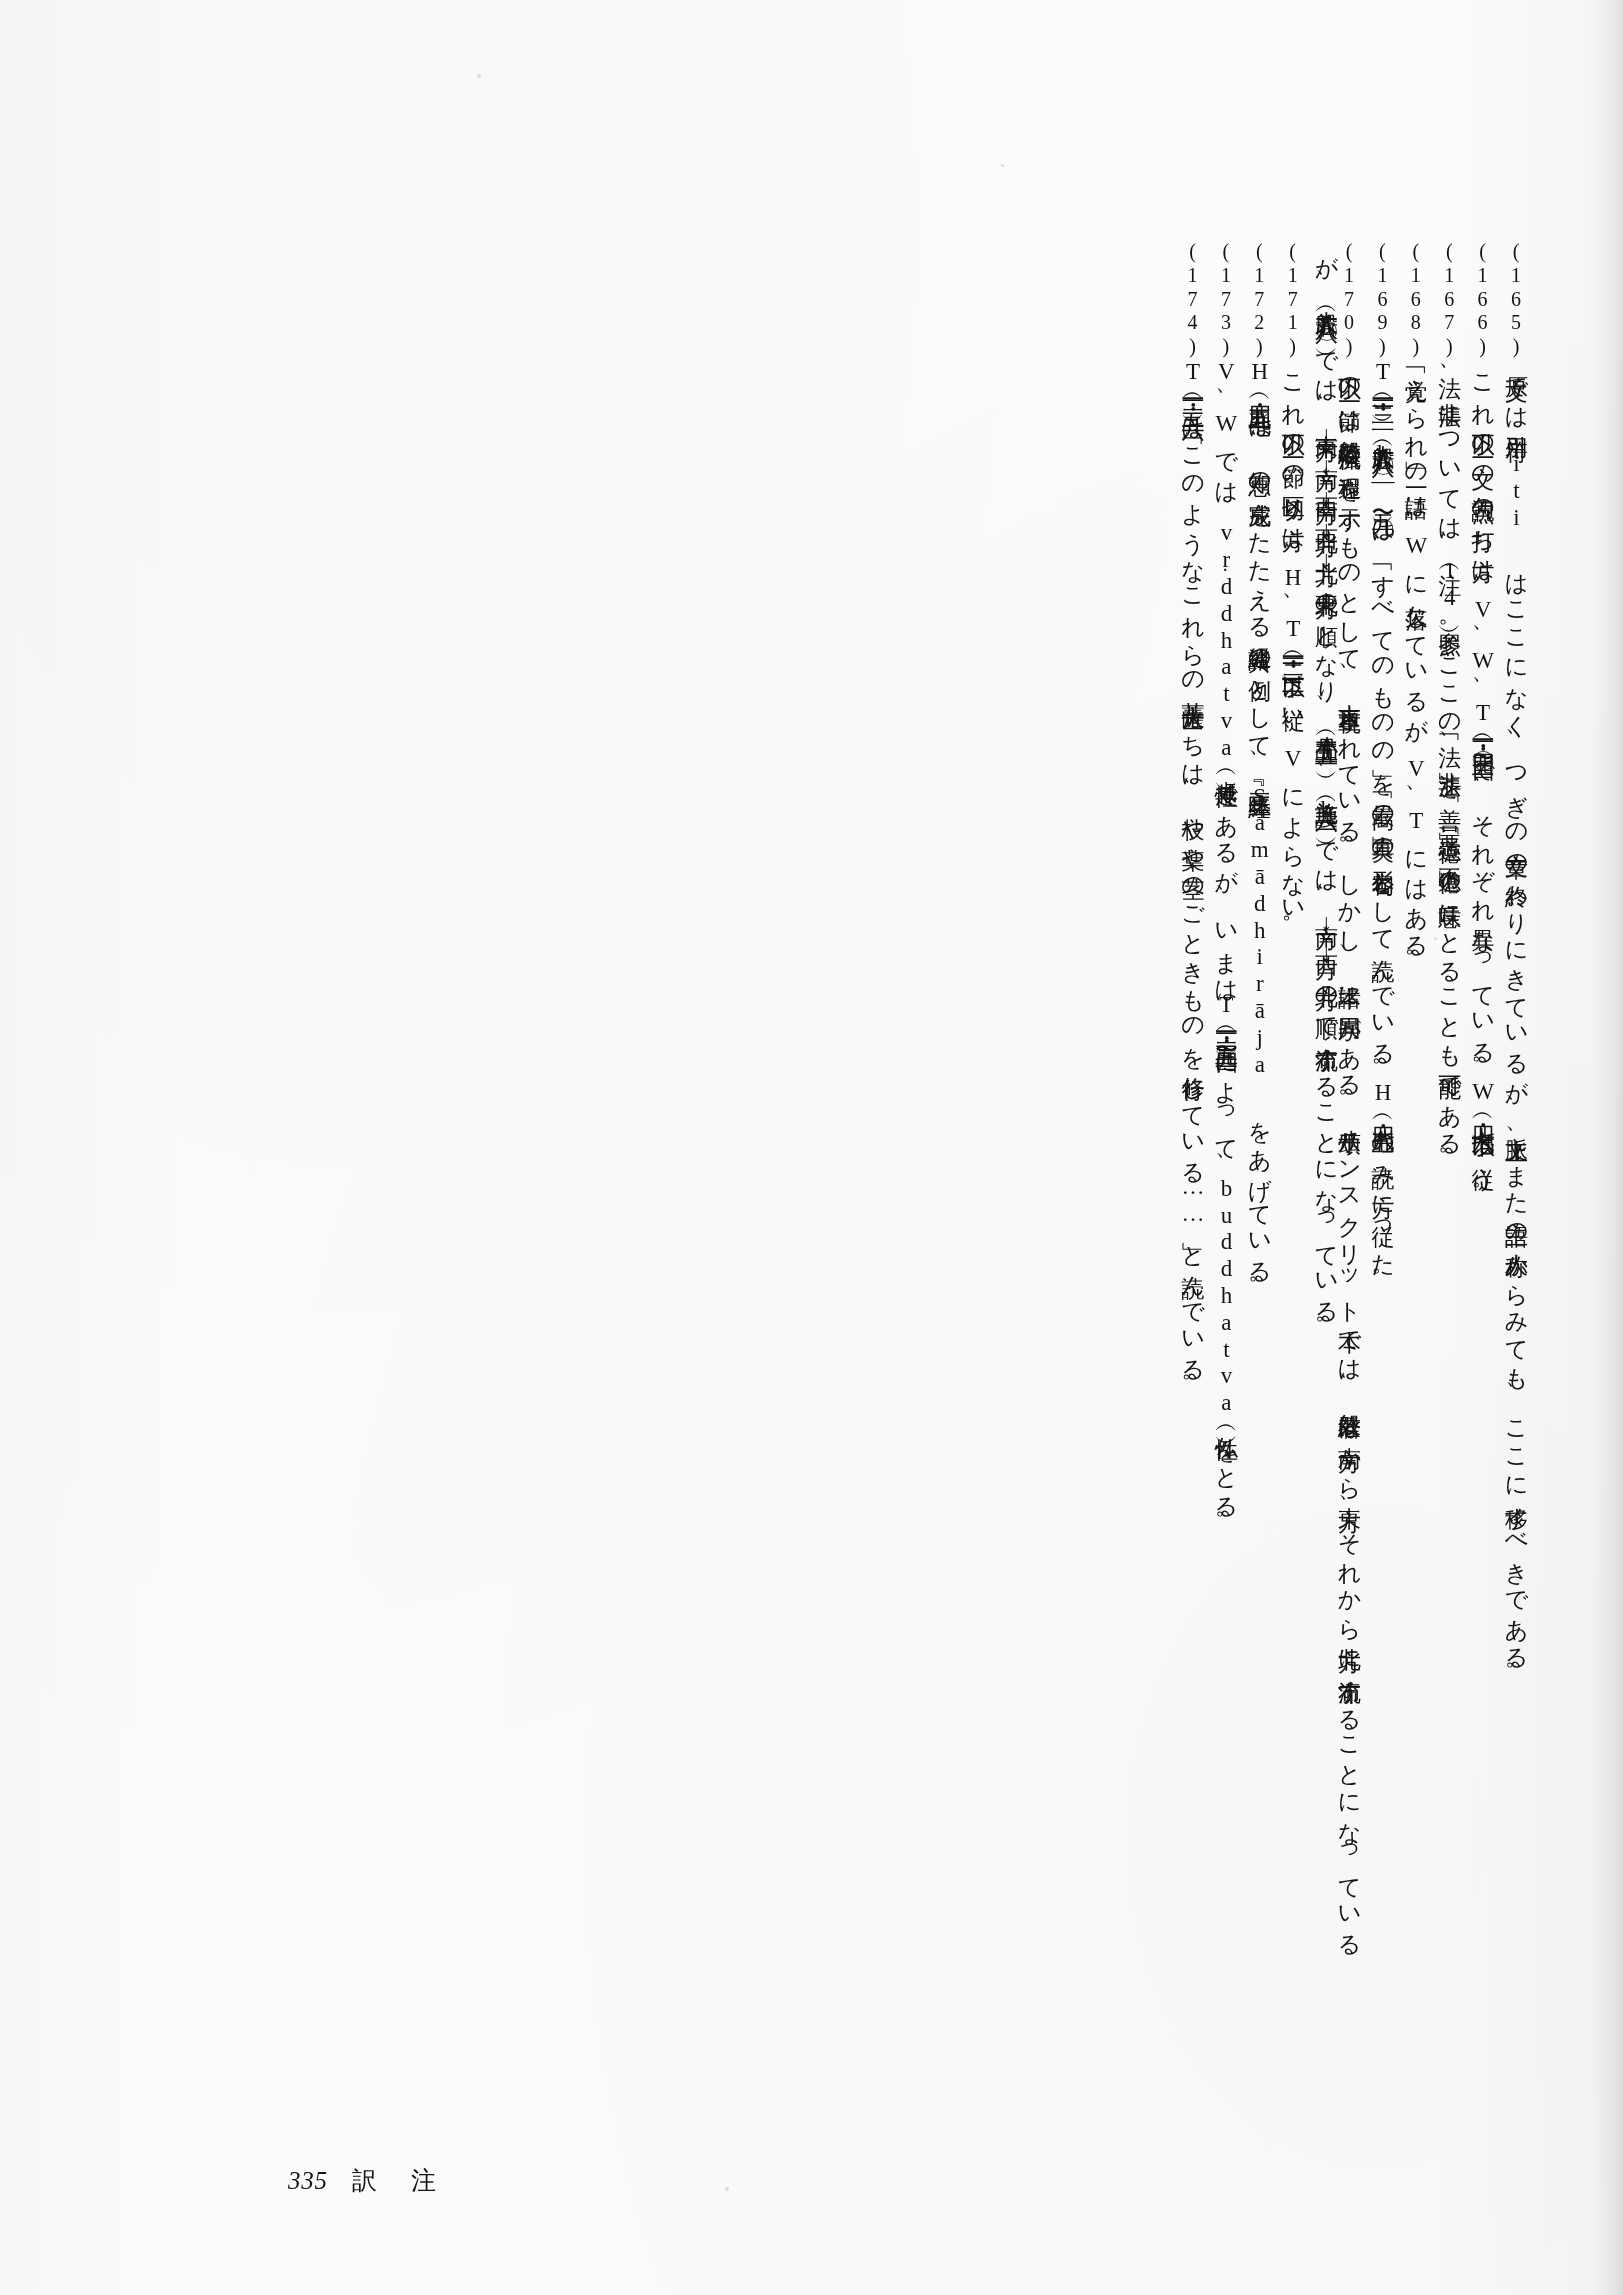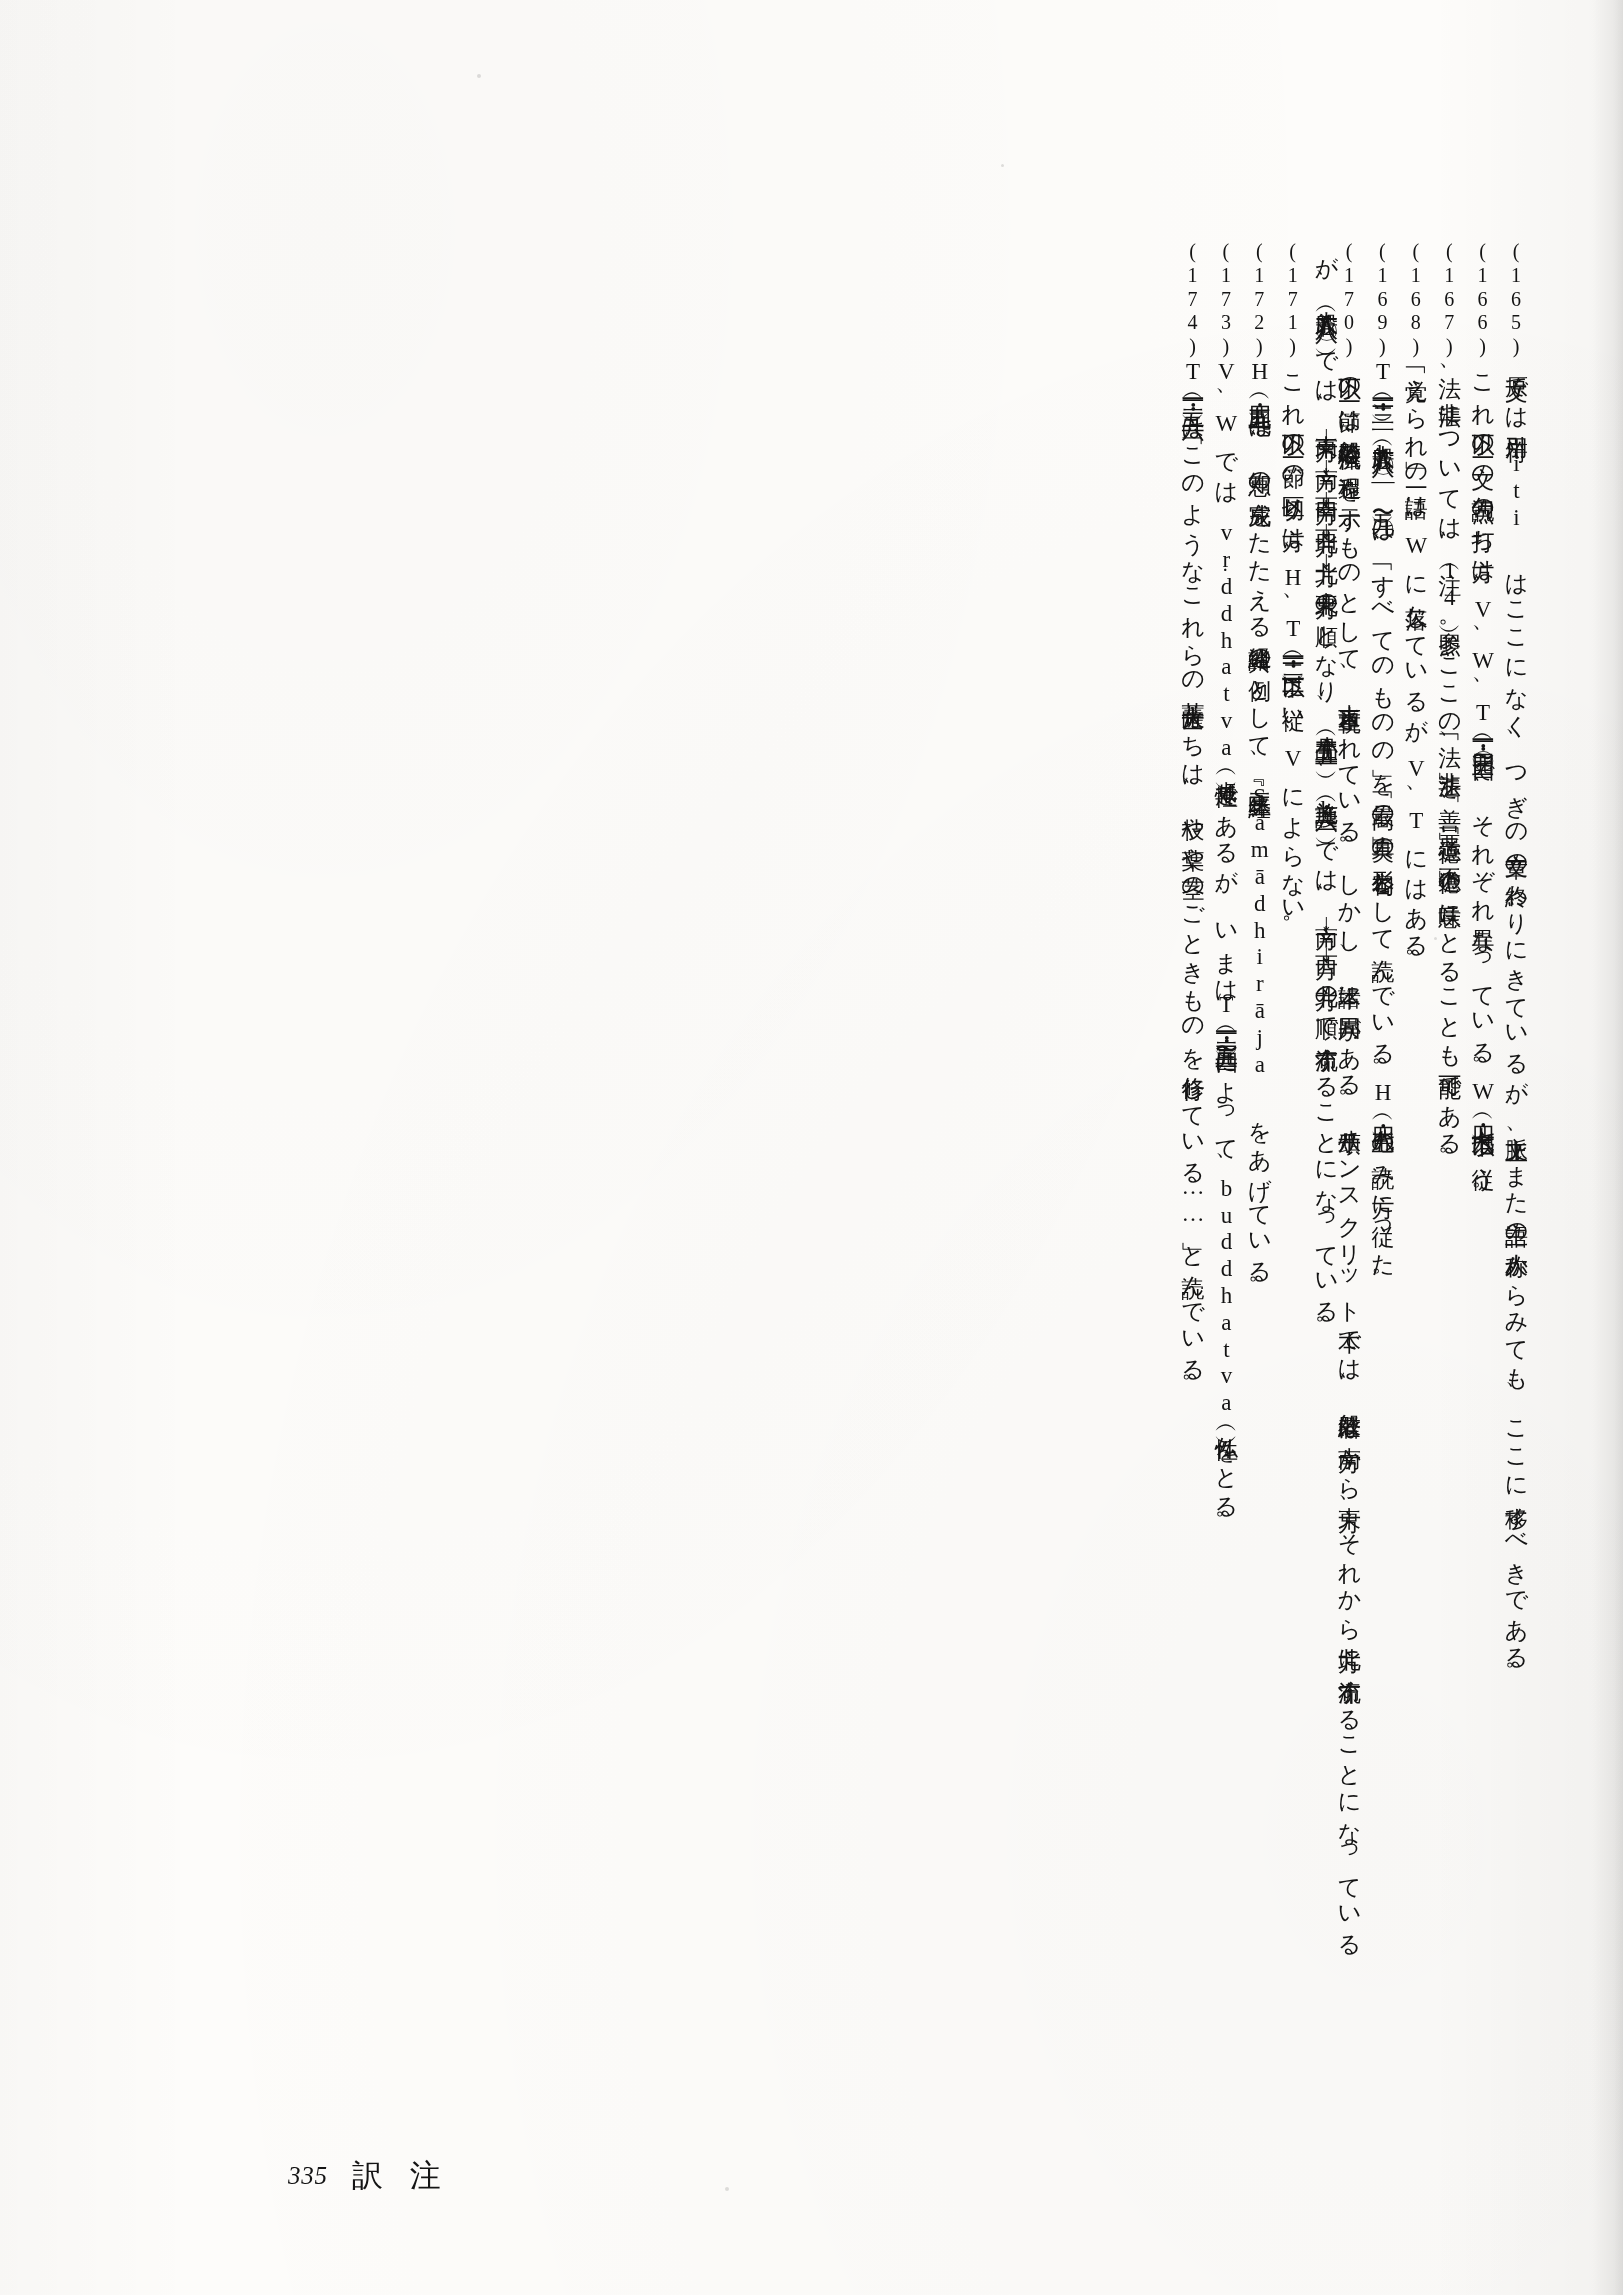--- a/index.html
+++ b/index.html
@@ -86,22 +86,22 @@
     gap: 24px;
   }
   .folio {
     font-family: "Liberation Serif", "DejaVu Serif", serif;
     font-style: italic;
     font-size: 25px;
     color: #141414;
     letter-spacing: 0.8px;
   }
   .running-head {
-    font-family: Liberation Serif, serif;
-    font-size: 31px;
+    font-family: Liberation Mono, monospace;
+    font-size: 25px;
     color: #141414;
     letter-spacing: 9.6px;
   }
 
   
   .speck {
     position: absolute;
     background: rgba(0,0,0,0.12);
     border-radius: 50%;
     pointer-events: none;

